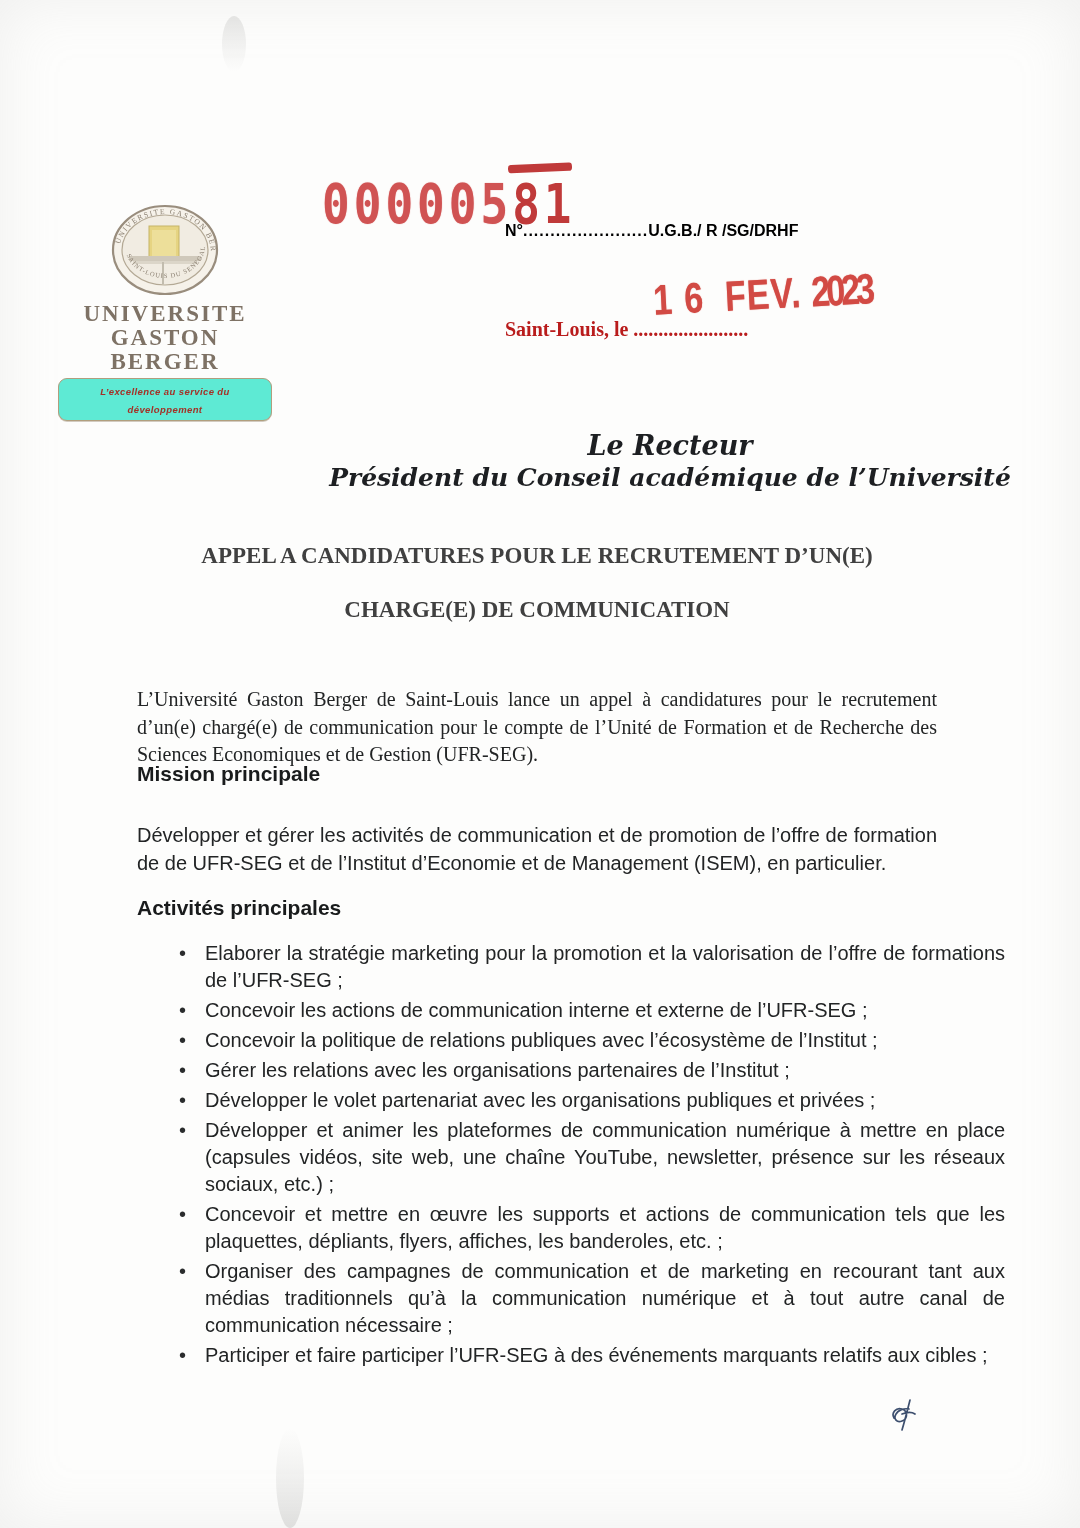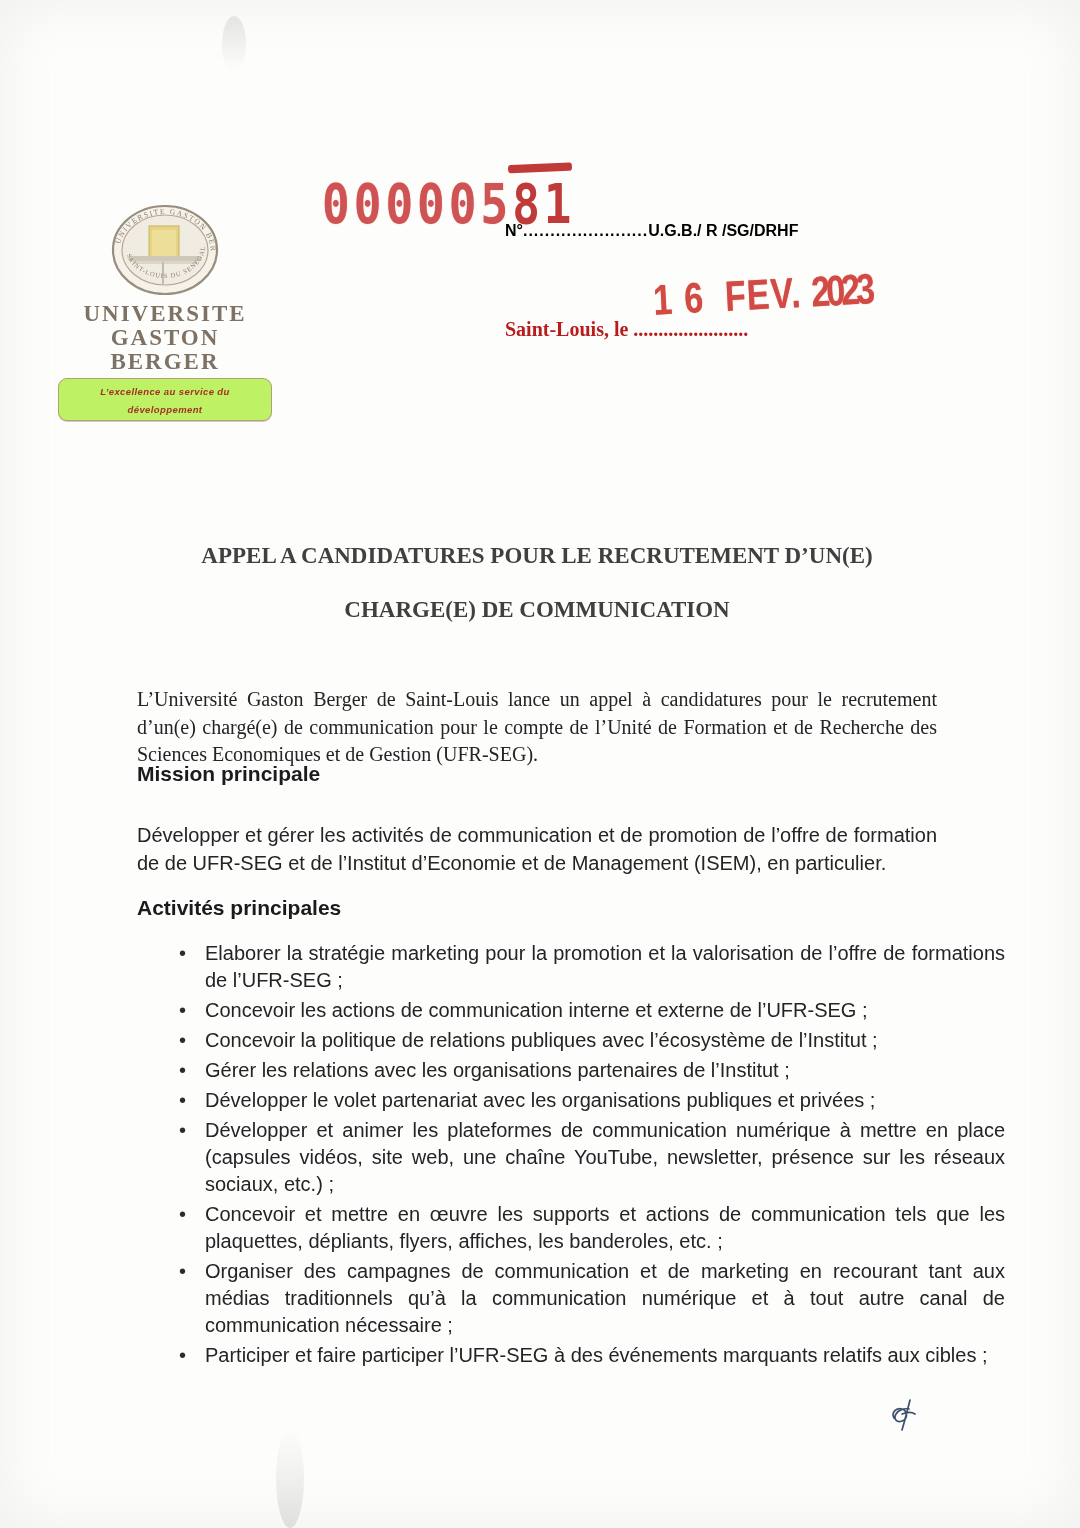--- a/index.html
+++ b/index.html
@@ -14,21 +14,21 @@
   }
   
   .logo-block{position:absolute;left:58px;top:200px;width:214px;text-align:center;}
   .seal{display:block;margin:0 auto 2px auto;}
   .uni-name{
     font-family:"Liberation Serif", serif;
     color:#7e7265;font-size:23px;line-height:24px;letter-spacing:2px;font-weight:600;
   }
   .tagline-ribbon{
     margin-top:4px;
-    background:#bef264;
+    background:#5eead4;
     border:1px solid #b19f7e;
     border-radius:9px;
     padding:2px 6px 3px 6px;
     box-shadow:0 1px 0 rgba(130,110,80,.35);
   }
   .tagline-ribbon span{
     font-size:9.5px;font-weight:bold;font-style:italic;color:#a33127;letter-spacing:.4px;
   }
   
   .stamp-number{
@@ -150,20 +150,24 @@
   </div>
 
   <div class="date-line">
     <span>Saint-Louis, le </span><span>.......................</span>
   </div>
 
   <div class="date-stamp">
     <span class="day">16</span><span class="month">FEV.</span><span class="year">2023</span>
   </div>
 
+  <div class="signatory">
+    <div class="l1">Le Recteur</div>
+    <div class="l2">Président du Conseil académique de l’Université</div>
+  </div>
 
   <div class="doc-title">
     <div class="t1">APPEL A CANDIDATURES POUR LE RECRUTEMENT D’UN(E)</div>
     <div class="t2">CHARGE(E) DE COMMUNICATION</div>
   </div>
 
   <p class="body-block intro">L’Université Gaston Berger de Saint-Louis lance un appel à candidatures pour le recrutement d’un(e) chargé(e) de communication pour le compte de l’Unité de Formation et de Recherche des Sciences Economiques et de Gestion (UFR-SEG).</p>
 
   <div class="mission-h">Mission principale</div>
   <p class="body-block mission-p">Développer et gérer les activités de communication et de promotion de l’offre de formation de de UFR-SEG et de l’Institut d’Economie et de Management (ISEM), en particulier.</p>

